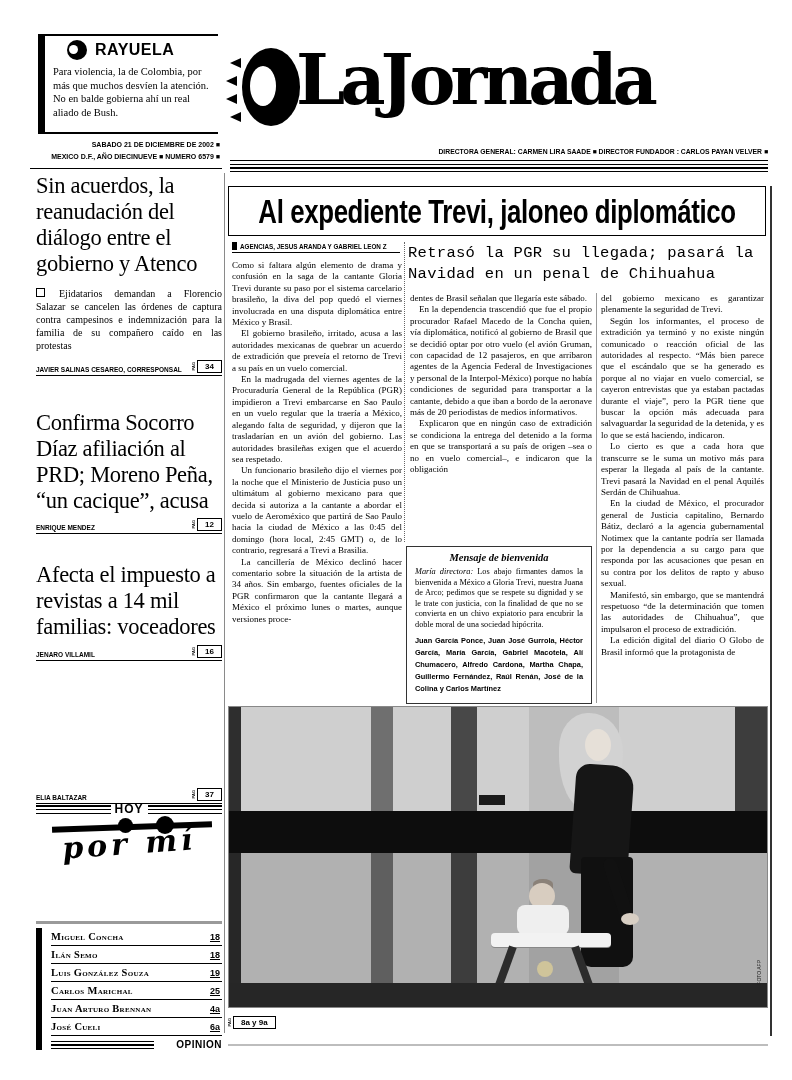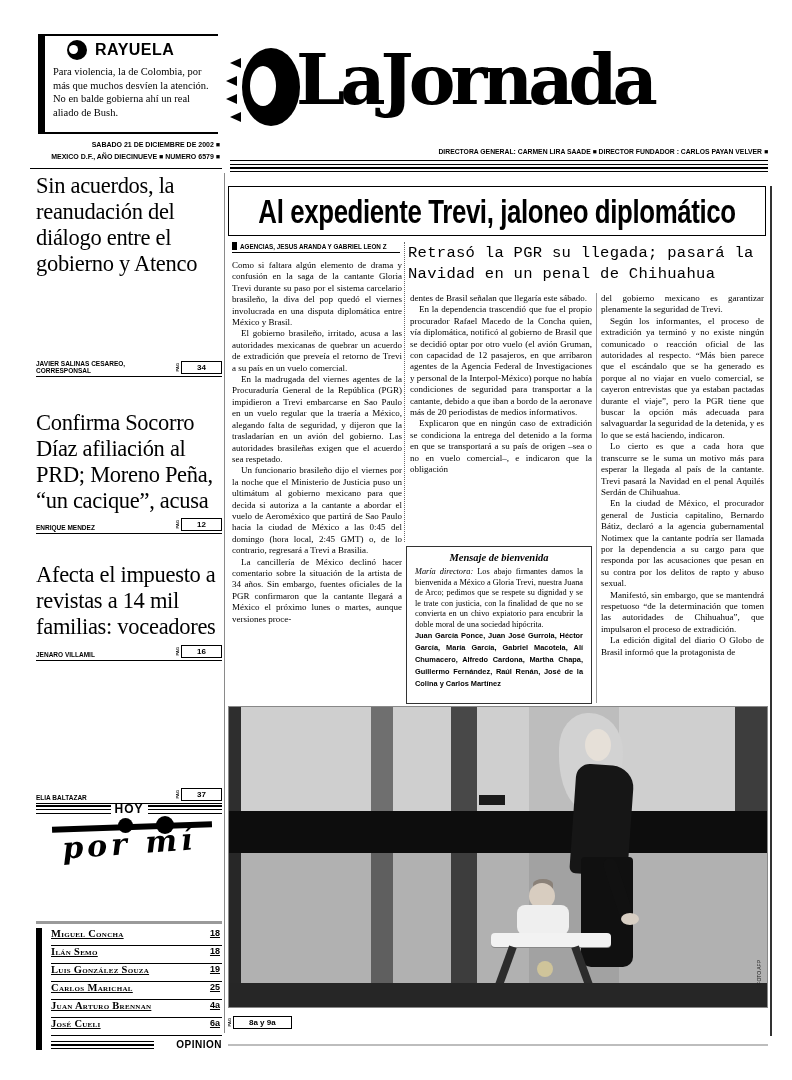--- a/index.html
+++ b/index.html
@@ -41,21 +41,21 @@
   .sb-head{font-size:22.5px;line-height:1.15;letter-spacing:-0.3px;}
   .sb-deck{font-size:10px;line-height:1.3;text-align:justify;}
   .deck-square{display:inline-block;width:7px;height:7px;border:1px solid #000;margin-right:14px;}
   .byline-row{display:flex;justify-content:space-between;align-items:flex-end;
               border-bottom:1.3px solid #000;padding-bottom:2px;}
   .byline-name{font-family:"Liberation Sans",sans-serif;font-weight:bold;font-size:6.5px;}
   .pagebadge{display:inline-flex;align-items:center;gap:1px;}
   .pagebadge .pag{font-family:"Liberation Sans",sans-serif;font-weight:bold;font-size:4px;
                   writing-mode:vertical-rl;transform:rotate(180deg);line-height:1;}
   .pagebadge .num{border:1px solid #000;font-family:"Liberation Sans",sans-serif;font-weight:bold;
-                  font-size:8px;padding:0 15px;line-height:11px;background:#fff;}
+                  font-size:8px;padding:0 7px;line-height:11px;background:#fff;}
 
   
   .hoy-bar{left:36px;top:802px;width:186px;display:flex;align-items:center;gap:4px;}
   .hoy-lines{flex:1;height:9px;background:repeating-linear-gradient(to bottom,#000 0 1.6px,#fff 1.6px 3.8px);}
   .hoy-label{font-family:"Liberation Sans",sans-serif;font-weight:bold;font-size:12px;letter-spacing:1px;}
   .pormi{left:40px;top:816px;width:178px;height:48px;}
   .pormi-stroke{position:absolute;left:12px;top:8px;width:160px;height:6px;background:#000;transform:rotate(-2deg);}
   .pormi-dot1{position:absolute;left:78px;top:2px;width:15px;height:15px;border-radius:50%;background:#000;}
   .pormi-dot2{position:absolute;left:116px;top:0px;width:18px;height:18px;border-radius:50%;background:#000;}
   .pormi-text{position:absolute;left:22px;top:10px;font-family:"DejaVu Serif",serif;font-style:italic;
@@ -65,22 +65,22 @@
          background:repeating-linear-gradient(45deg,#000 0 1px,#fff 1px 4px),
                     repeating-linear-gradient(-45deg,#000 0 1px,#fff 1px 4px);box-sizing:border-box;}
   .orbe-text{position:absolute;left:44px;top:-14px;font-family:"DejaVu Serif",serif;font-weight:bold;
              font-size:52px;letter-spacing:-3px;}
   .orbe-sub{position:absolute;left:48px;top:40px;width:138px;text-align:right;
             font-family:"Liberation Sans",sans-serif;font-weight:bold;font-size:4.6px;}
   .gray-rule{left:36px;top:921px;width:186px;height:3px;background:#9a9a9a;}
 
   
   .columnists{left:36px;top:928px;width:186px;border-left:6px solid #000;padding-left:9px;box-sizing:border-box;}
-  .col-row{display:flex;justify-content:space-between;align-items:flex-start;height:17px;
-           border-bottom:1.2px solid #000;text-decoration:underline;}
+  .col-row{display:flex;justify-content:space-between;align-items:center;height:17px;
+           border-bottom:1.2px solid #000;}
   .col-name{font-variant:small-caps;font-weight:bold;font-size:10.5px;letter-spacing:0.3px;}
   .col-page{font-family:"Liberation Sans",sans-serif;font-size:9px;font-weight:bold;text-decoration:underline;padding-right:2px;}
   .opinion-bar{display:flex;align-items:center;gap:22px;margin-top:3px;}
   .opinion-lines{flex:1;height:8px;background:repeating-linear-gradient(to bottom,#000 0 1.4px,#fff 1.4px 3.4px);}
   .opinion-label{font-family:"Liberation Sans",sans-serif;font-weight:bold;font-size:10px;letter-spacing:0.5px;}
 
   
   .sidebar-vrule{left:224px;top:173px;width:1px;height:860px;background:#8a8a8a;}
   .main-right-rule{left:770px;top:186px;width:1.5px;height:850px;background:#333;}
 
@@ -103,21 +103,21 @@
   .dot-divider{left:404px;top:242px;width:0;height:300px;border-left:1.5px dotted #666;}
   .colmid-divider{left:596px;top:293px;width:1px;height:410px;background:#999;}
 
   
   .welcome-box{left:406px;top:546px;width:186px;height:158px;border:1px solid #333;
                padding:5px 8px;box-sizing:border-box;overflow:hidden;}
   .welcome-title{text-align:center;font-style:italic;font-weight:bold;font-size:10.5px;margin-bottom:4px;}
   .welcome-body{font-size:8.3px;line-height:1.27;text-align:justify;}
   .welcome-lead{font-style:italic;}
   .welcome-signatures{font-family:"Liberation Sans",sans-serif;font-weight:bold;font-size:7.4px;
-                      line-height:1.6;text-align:justify;}
+                      line-height:1.6;margin-top:5px;text-align:justify;}
 
   
   .photo{left:228px;top:706px;width:538px;height:300px;background:#cfcfcf;overflow:hidden;border:1px solid #888;}
   .ph{position:absolute;}
   .stripeA{left:0;top:0;width:12px;height:100%;background:#2e2e2e;}
   .stripeB{left:142px;top:0;width:22px;height:100%;background:#6f6f6f;}
   .stripeC{left:222px;top:0;width:26px;height:100%;background:#484848;}
   .stripeD{left:300px;top:0;width:90px;height:100%;background:#bdbdbd;}
   .stripeE{left:506px;top:0;width:32px;height:120px;background:#3d3d3d;}
   .lowerwall{left:0;top:146px;width:100%;height:130px;background:rgba(0,0,0,0.14);}
@@ -174,20 +174,23 @@
     <div class="ec-ray" style="left:-4px;top:54px;"></div>
     <div class="ec-ray" style="left:0;top:72px;"></div>
   </div>
   <div class="abs masthead-title">LaJornada</div>
   <div class="abs directors">DIRECTORA GENERAL: CARMEN LIRA SAADE ■ DIRECTOR FUNDADOR : CARLOS PAYAN VELVER ■</div>
   <div class="abs quad-rule"></div>
 
   <div class="abs sb" style="top:173px;">
     <div class="sb-head">Sin acuerdos, la reanudación del diálogo entre el gobierno y Atenco</div>
   </div>
+  <div class="abs sb" style="top:287px;">
+    <div class="sb-deck"><span class="deck-square"></span><span>Ejidatarios demandan a Florencio Salazar se cancelen las órdenes de captura contra campesinos e indemnización para la familia de su compañero caído en las protestas</span></div>
+  </div>
   <div class="abs sb byline-row" style="top:360px;">
     <span class="byline-name">JAVIER SALINAS CESAREO, CORRESPONSAL</span>
     <span class="pagebadge">
         <span class="pag">PAG</span>
         <span class="num">34</span>
       </span>
   </div>
 
   <div class="abs sb" style="top:410px;">
     <div class="sb-head">Confirma Socorro Díaz afiliación al PRD; Moreno Peña, “un cacique”, acusa</div>

